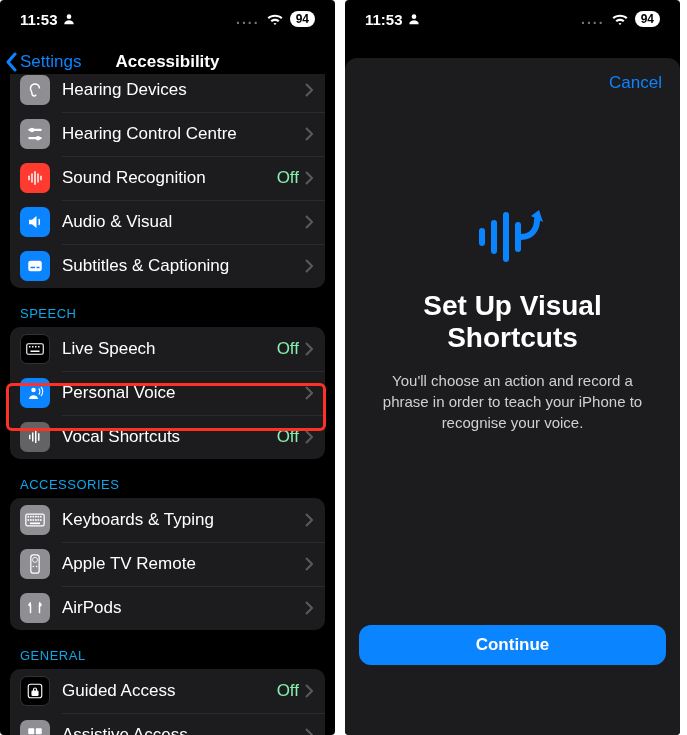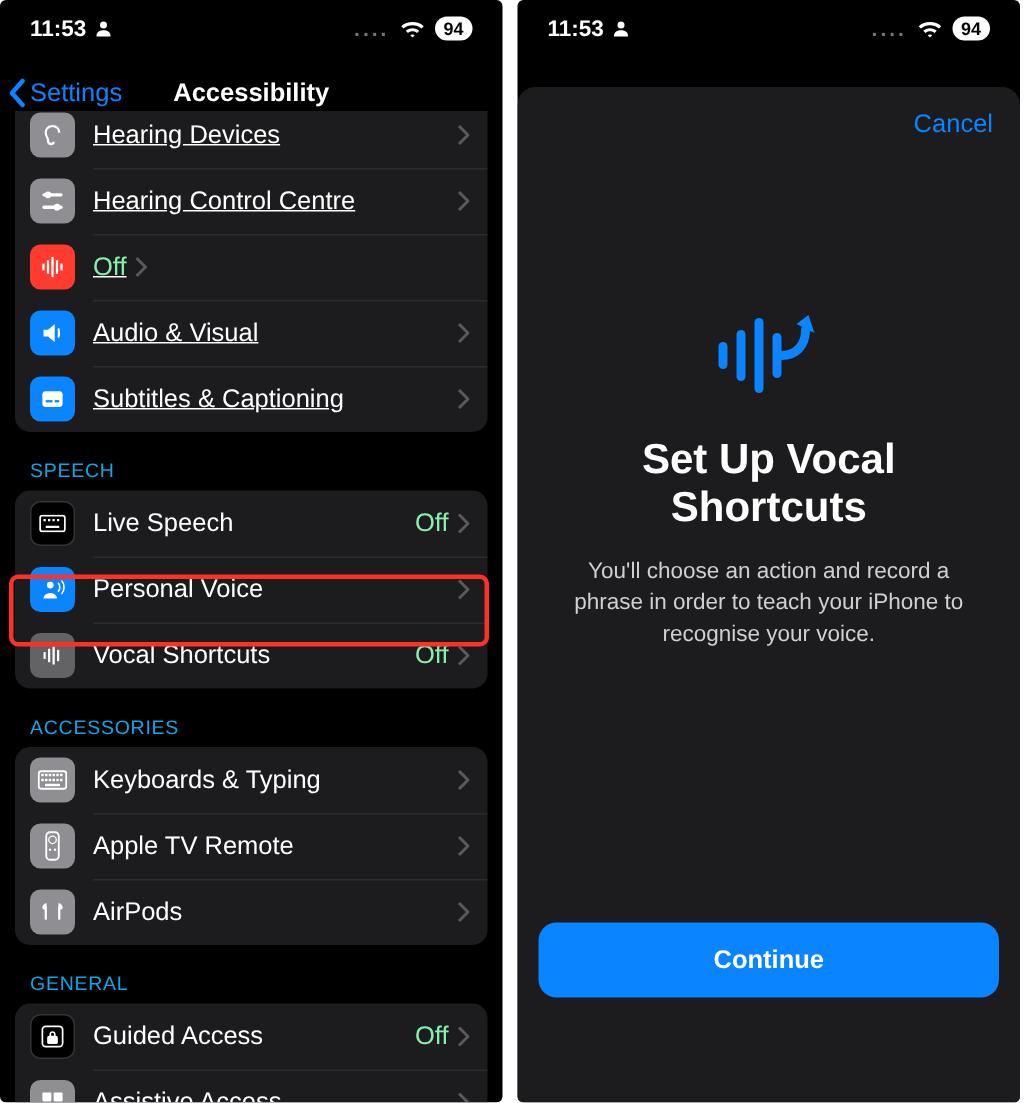--- a/index.html
+++ b/index.html
@@ -45,21 +45,21 @@
 
   
   .sheet { position:absolute; top:58px; left:0; right:0; bottom:0; background:#1c1c1e; border-top-left-radius:12px; border-top-right-radius:12px; display:flex; flex-direction:column;gap:28px; }
   .sheet-nav { height:50px; display:flex; align-items:center; justify-content:flex-end; padding:0 18px; }
   .sheet-nav .cancel { color:#0a84ff; font-size:17px; }
   .hero { flex:0; display:flex; flex-direction:column; align-items:center; padding:70px 28px 0 28px; text-align:center; }
   .hero svg { margin-bottom:22px; }
   .hero-title { font-size:28px; font-weight:700; line-height:1.15; margin-bottom:16px; }
   .hero-desc { font-size:15px; color:#d0d0d4; line-height:1.4; }
   .continue-wrap { margin-top:auto; padding:0 14px 70px 14px; }
-  .continue-btn { width:100%; height:50px; background:#0a84ff; color:#fff; border:none; border-radius:12px; font-size:17px; font-weight:600; }
+  .continue-btn { width:100%; height:40px; background:#0a84ff; color:#fff; border:none; border-radius:12px; font-size:17px; font-weight:600; }
 </style>
 </head>
 <body>
 
 <div class="phone">
   <div class="status">
     <div class="left">
       <span>11:53</span>
       <svg width="14" height="14" viewBox="0 0 24 24" fill="#fff">
           <circle cx="12" cy="8" r="4"></circle>
@@ -80,21 +80,21 @@
       <svg width="12" height="20" viewBox="0 0 12 20" fill="none" stroke="#0a84ff" stroke-width="3" stroke-linecap="round" stroke-linejoin="round">
           <path d="M9 2L2 10l7 8"></path>
         </svg>
       <span>Settings</span>
     </div>
     <div class="title">Accessibility</div>
   </div>
 
   <div class="content">
 
-    <div class="group topcut" style="margin-top:-6px;text-decoration:underline;">
+    <div class="group topcut" style="margin-top:-6px;">
       <div class="row">
         <div class="icon-wrap bg-gray">
             <svg width="18" height="18" viewBox="0 0 24 24" fill="#fff">
               <path d="M12 3c-4 0-7 3-7 7 0 3 2 4 2 7 0 2 1 4 4 4 2 0 3-1 3-3h-2c0 1-1 1-1 1-1 0-2-1-2-2 0-3-2-4-2-7 0-3 2-5 5-5s5 2 5 5h2c0-4-3-7-7-7z"></path>
             </svg>
           </div>
         <div class="label">Hearing Devices</div>
         <svg class="chev" width="8" height="14" viewBox="0 0 8 14" fill="none" stroke="#5a5a5e" stroke-width="2">
             <path d="M1 1l6 6-6 6"></path>
           </svg>
@@ -116,20 +116,21 @@
       <div class="row">
         <div class="icon-wrap bg-red">
             <svg width="18" height="18" viewBox="0 0 24 24" fill="#fff">
               <rect x="3" y="9" width="2" height="6"></rect>
               <rect x="7" y="6" width="2" height="12"></rect>
               <rect x="11" y="3" width="2" height="18"></rect>
               <rect x="15" y="6" width="2" height="12"></rect>
               <rect x="19" y="9" width="2" height="6"></rect>
             </svg>
           </div>
+        <div class="label">Sound Recognition</div>
         <div class="value">Off</div>
         <svg class="chev" width="8" height="14" viewBox="0 0 8 14" fill="none" stroke="#5a5a5e" stroke-width="2">
             <path d="M1 1l6 6-6 6"></path>
           </svg>
       </div>
       <div class="row">
         <div class="icon-wrap bg-blue">
             <svg width="18" height="18" viewBox="0 0 24 24" fill="#fff">
               <path d="M4 9v6h4l6 5V4L8 9H4z"></path>
               <path d="M17 8c1 1 1 7 0 8" stroke="#fff" stroke-width="2" fill="none"></path>
@@ -318,20 +319,20 @@
     </div>
     <div class="hero">
       <svg width="80" height="62" viewBox="0 0 80 62" fill="#0a84ff">
         <rect x="6" y="22" width="6" height="18" rx="3"></rect>
         <rect x="18" y="14" width="6" height="34" rx="3"></rect>
         <rect x="30" y="6" width="6" height="50" rx="3"></rect>
         <rect x="42" y="16" width="6" height="30" rx="3"></rect>
         <path d="M48 31 C58 31 64 24 64 14" stroke="#0a84ff" stroke-width="6" fill="none" stroke-linecap="round"></path>
         <path d="M58 10 L66 4 L70 16 Z"></path>
       </svg>
-      <div class="hero-title">Set Up Vocal Shortcuts</div>
+      <div class="hero-title">Set Up Visual Shortcuts</div>
       <div class="hero-desc">You'll choose an action and record a phrase in order to teach your iPhone to recognise your voice.</div>
     </div>
     <div class="continue-wrap">
       <button class="continue-btn">Continue</button>
     </div>
   </div>
 </div>
 
 </body></html>

